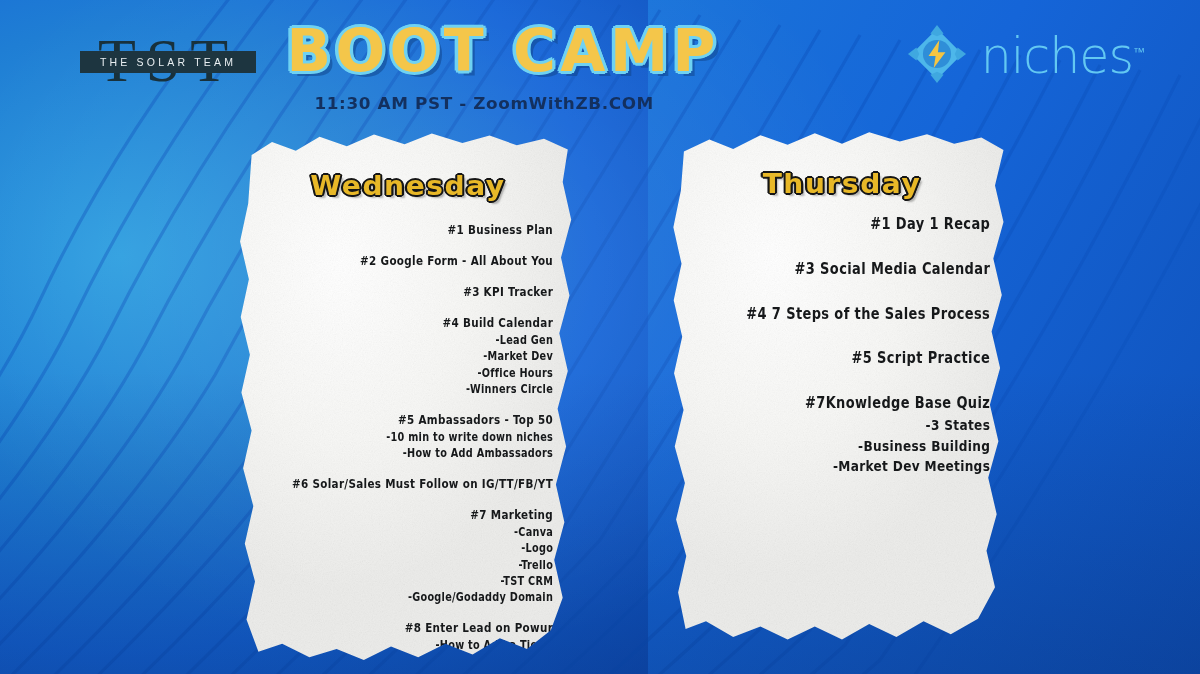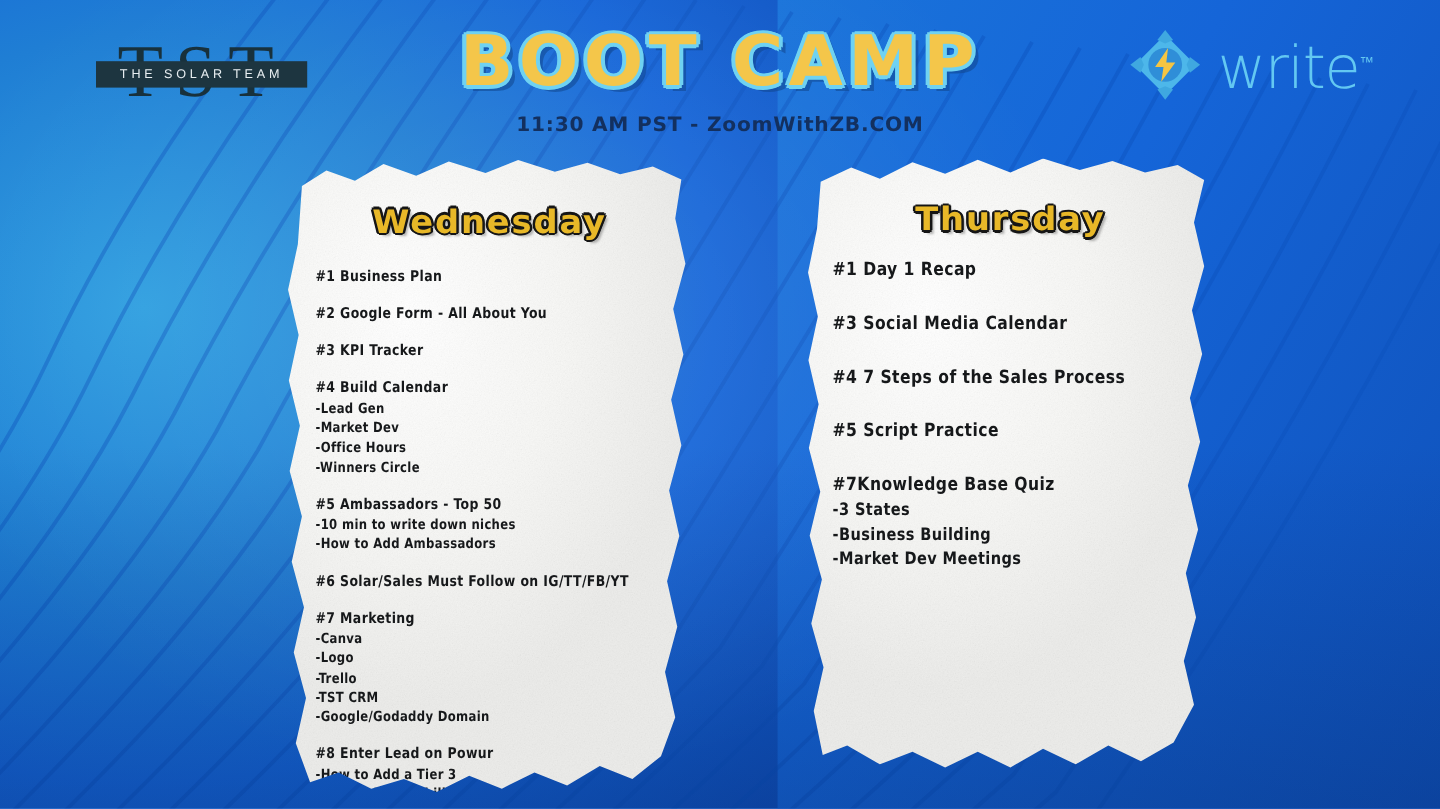--- a/index.html
+++ b/index.html
@@ -54,21 +54,21 @@
     display: flex; align-items: center; justify-content: center;
   }
   .tst-bar span {
     font-family: "Liberation Sans", sans-serif;
     font-size: 10.5px; letter-spacing: 3.2px; color: #e8eef1; font-weight: 400;
     white-space: nowrap;
   }
 
   .title-block {
     position: absolute; left: 50%; top: 22px; transform: translateX(-50%);
-    text-align: center; width: 560px;
+    width: 560px;
   }
   .boot-camp {
     font-family: "DejaVu Sans", sans-serif;
     font-size: 58px; font-weight: 700; font-stretch: condensed;
     letter-spacing: 4px;
     color: #f4c64a;
     line-height: 1;
     transform: scaleX(1.12);
     text-shadow:
       -2px -2px 0 #6fd2f2,  2px -2px 0 #6fd2f2,
@@ -120,21 +120,21 @@
     color: #e8b828;
     transform: scaleX(1.04);
     text-shadow:
       -1.4px -1.4px 0 #161616, 1.4px -1.4px 0 #161616,
       -1.4px  1.4px 0 #161616, 1.4px  1.4px 0 #161616,
        0 -2px 0 #161616, 0 2px 0 #161616,
       -2px 0 0 #161616, 2px 0 0 #161616,
        3px 3px 2px rgba(0,0,0,.28);
   }
 
-  .list { list-style: none; text-align: left; }
+  .list { list-style: none; text-align: right; }
   .item { color: #16181a; }
   .item.main {
     font-family: "DejaVu Sans", sans-serif;
     font-weight: 700; font-stretch: condensed;
     font-size: 12.4px; letter-spacing: .35px;
     transform: scaleX(.93);
   }
   .item.sub {
     font-family: "DejaVu Sans", sans-serif;
     font-weight: 700; font-stretch: condensed;
@@ -218,21 +218,21 @@
         <g fill="#3fa8e0">
           <path d="M32 1 L39 10 L32 13 L25 10 Z"></path>
           <path d="M32 63 L39 54 L32 51 L25 54 Z"></path>
           <path d="M1 32 L10 25 L13 32 L10 39 Z"></path>
           <path d="M63 32 L54 25 L51 32 L54 39 Z"></path>
         </g>
         <circle cx="32" cy="32" r="15" fill="#2f8ed8"></circle>
         <path d="M34.5 17 L23 34 L30.5 34 L28.5 47 L41 30 L33 30 Z" fill="#f5c542"></path>
       </svg>
       <div class="powur-word">
-        <span>write</span><span class="powur-tm">™</span>
+        <span>niches</span><span class="powur-tm">™</span>
       </div>
     </div>
   </div>
 
   <div class="sheet" id="sheet-wed" style="clip-path: polygon(4% 5%, 10% 2.6%, 17% 4.2%, 24% 1.6%, 32% 3.4%, 40% 1.2%, 49% 3.0%, 57% 1.0%, 66% 2.8%, 74% 1.4%, 82% 3.2%, 90% 2.0%, 97% 4.0%, 95.5% 10%, 98% 17%, 95% 24%, 97.5% 31%, 94.5% 38%, 97% 45%, 94% 52%, 96.5% 59%, 93.5% 66%, 96% 73%, 93% 80%, 95.5% 87%, 92% 93%, 85% 96.5%, 77% 94.5%, 69% 97.5%, 61% 95.5%, 53% 98%, 45% 96%, 37% 98.5%, 29% 96.5%, 21% 98%, 13% 95.5%, 6% 97%, 2.5% 91%, 5% 84%, 2% 77%, 4.5% 70%, 1.5% 63%, 4% 56%, 1% 49%, 3.5% 42%, 0.8% 35%, 3.2% 28%, 0.6% 21%, 3% 14%);">
     <div class="paper"></div>
     <svg class="grain" viewBox="0 0 340 540" preserveAspectRatio="none">
       <defs>
         <filter id="gw">
             <feTurbulence type="fractalNoise" baseFrequency="0.9" numOctaves="4" result="n"></feTurbulence>

